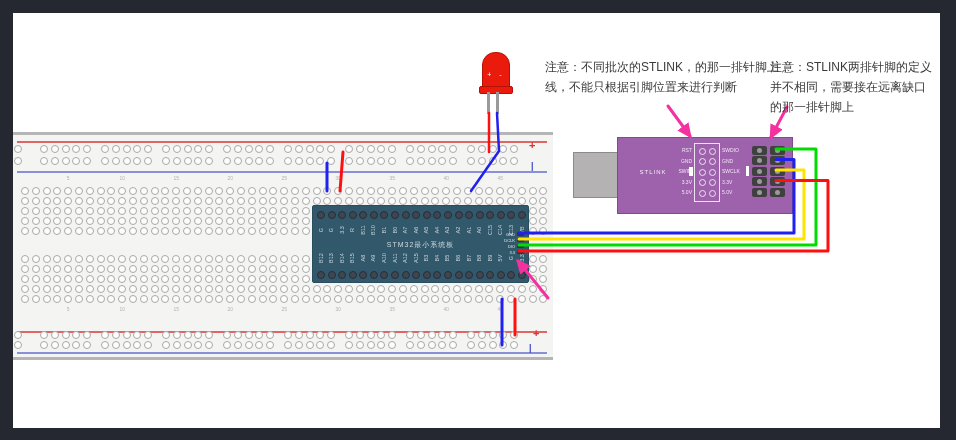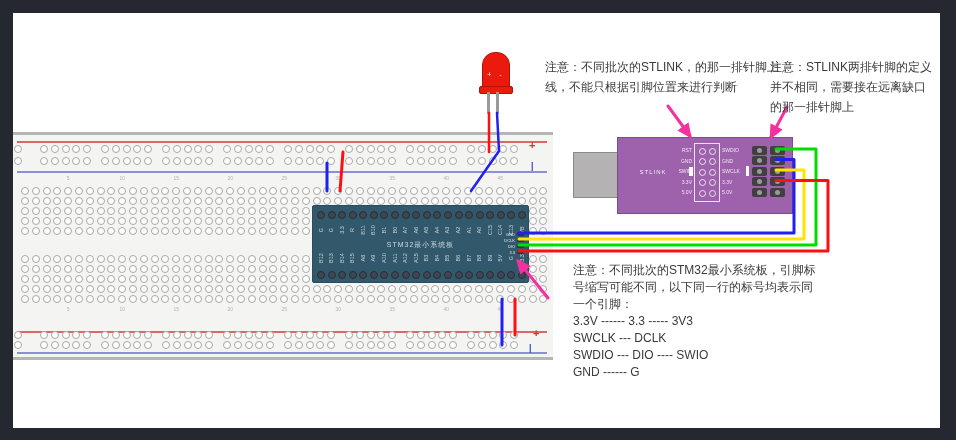--- a/index.html
+++ b/index.html
@@ -907,29 +907,20 @@
 
   <div class="note" id="note1" style="left:532px;top:44px;">
     <div>注意：不同批次的STLINK，的那一排针脚上，</div>
     <div>线，不能只根据引脚位置来进行判断</div>
   </div>
   <div class="note" id="note2" style="left:757px;top:44px;">
     <div>注意：STLINK两排针脚的定义</div>
     <div>并不相同，需要接在远离缺口</div>
     <div>的那一排针脚上</div>
   </div>
-  <div class="note" id="note3" style="left:560px;top:249px;">
-    <div>注意：不同批次的STM32最小系统板，引脚标</div>
-    <div>号缩写可能不同，以下同一行的标号均表示同</div>
-    <div>一个引脚：</div>
-    <div>3.3V ------ 3.3 ----- 3V3</div>
-    <div>SWCLK --- DCLK</div>
-    <div>SWDIO --- DIO ---- SWIO</div>
-    <div>GND ------ G</div>
-  </div>
 
   <svg id="wire-layer" viewBox="0 0 927 415">
       <defs>
         <marker id="ah" markerWidth="5.2" markerHeight="4.6" refX="4" refY="2.3" orient="auto">
           <path d="M0,0 L5,2.3 L0,4.6 Z" fill="#f5309f"></path>
         </marker>
       </defs>
       <path d="M314,150 V178" stroke="#2020f0" stroke-width="3" fill="none" stroke-linecap="round" stroke-linejoin="round"></path>
       <path d="M330,139 L327,178" stroke="#ff1010" stroke-width="3" fill="none" stroke-linecap="round" stroke-linejoin="round"></path>
       <path d="M489,286 V332" stroke="#2020f0" stroke-width="3" fill="none" stroke-linecap="round" stroke-linejoin="round"></path>

